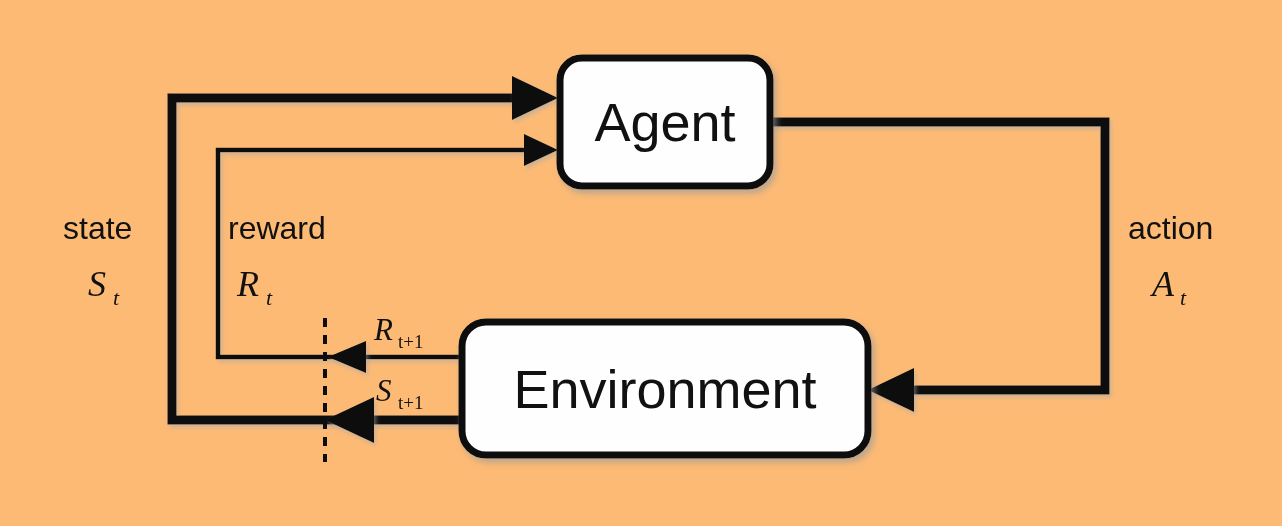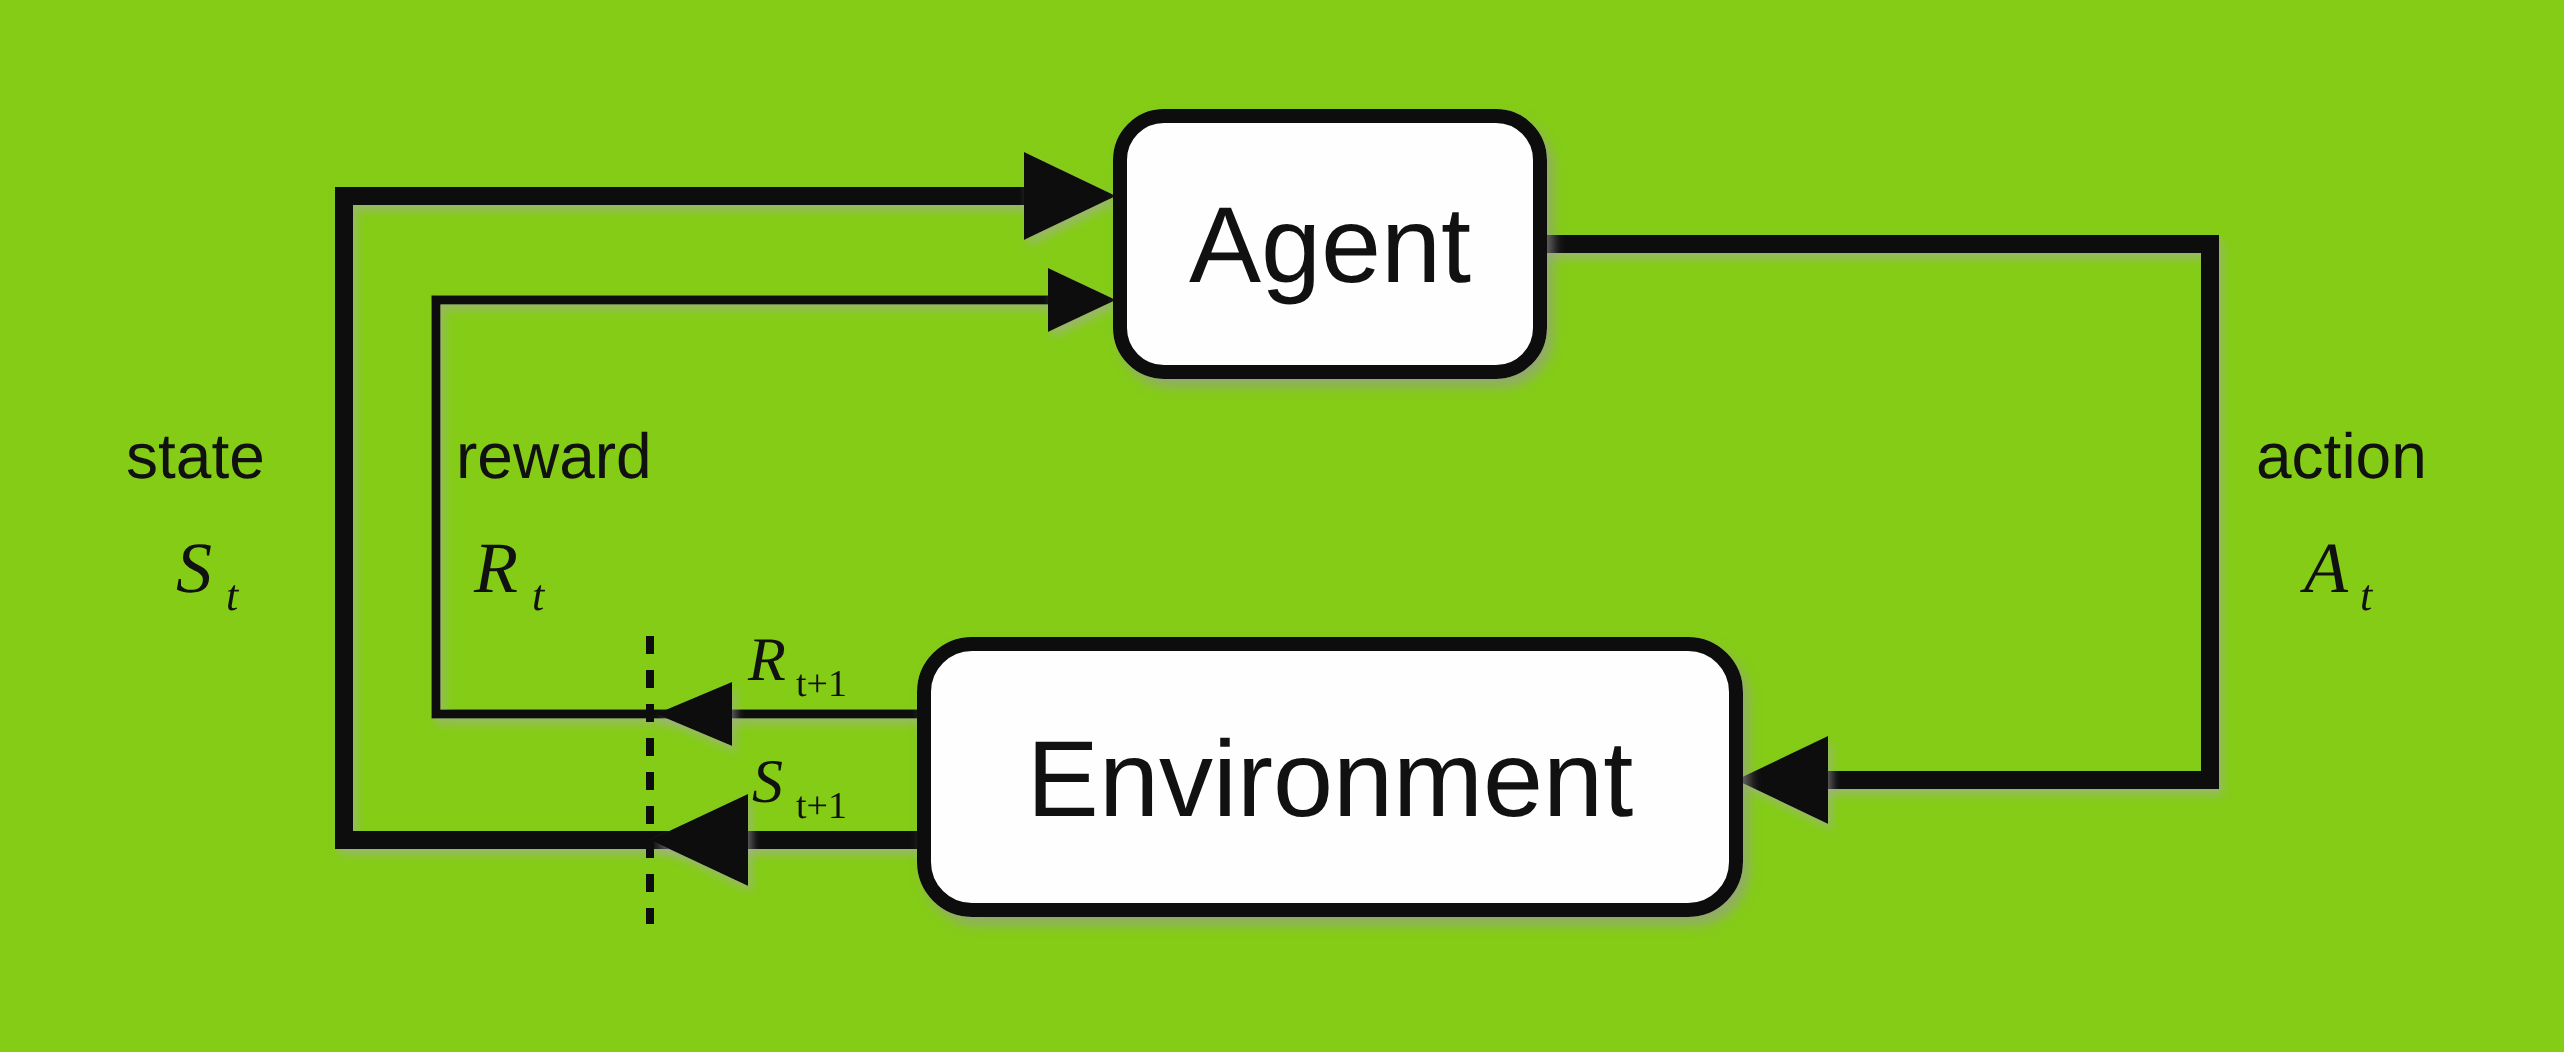--- a/index.html
+++ b/index.html
@@ -10,21 +10,21 @@
   body {
     width: 1282px;
     height: 526px;
     font-family: "Liberation Sans", sans-serif;
     overflow: hidden;
   }
   #diagram-root {
     position: relative;
     width: 1282px;
     height: 526px;
-    background: #84cc16;
+    background: #fdba74;
   }
   #diagram-svg {
     position: absolute;
     top: 0;
     left: 0;
     width: 1282px;
     height: 526px;
   }
   .node-label {
     font-family: "Liberation Sans", sans-serif;

